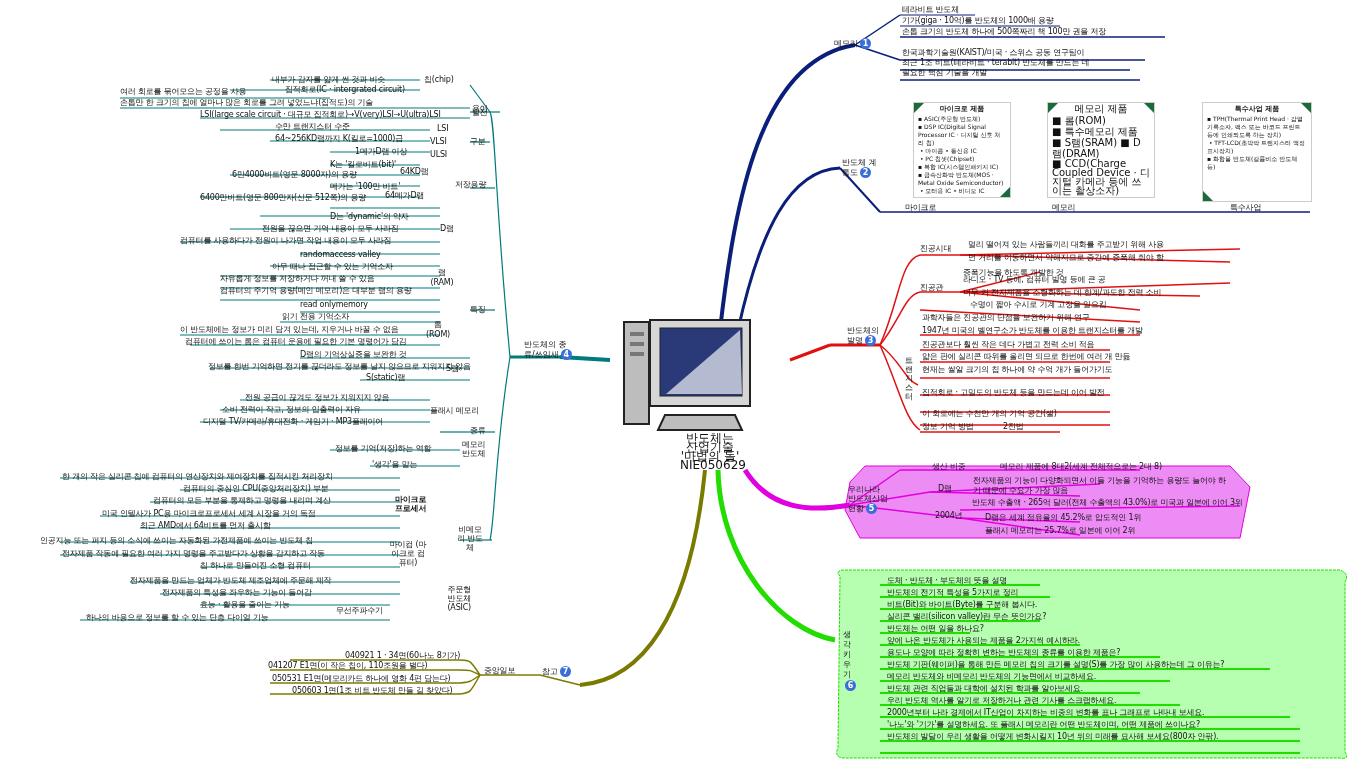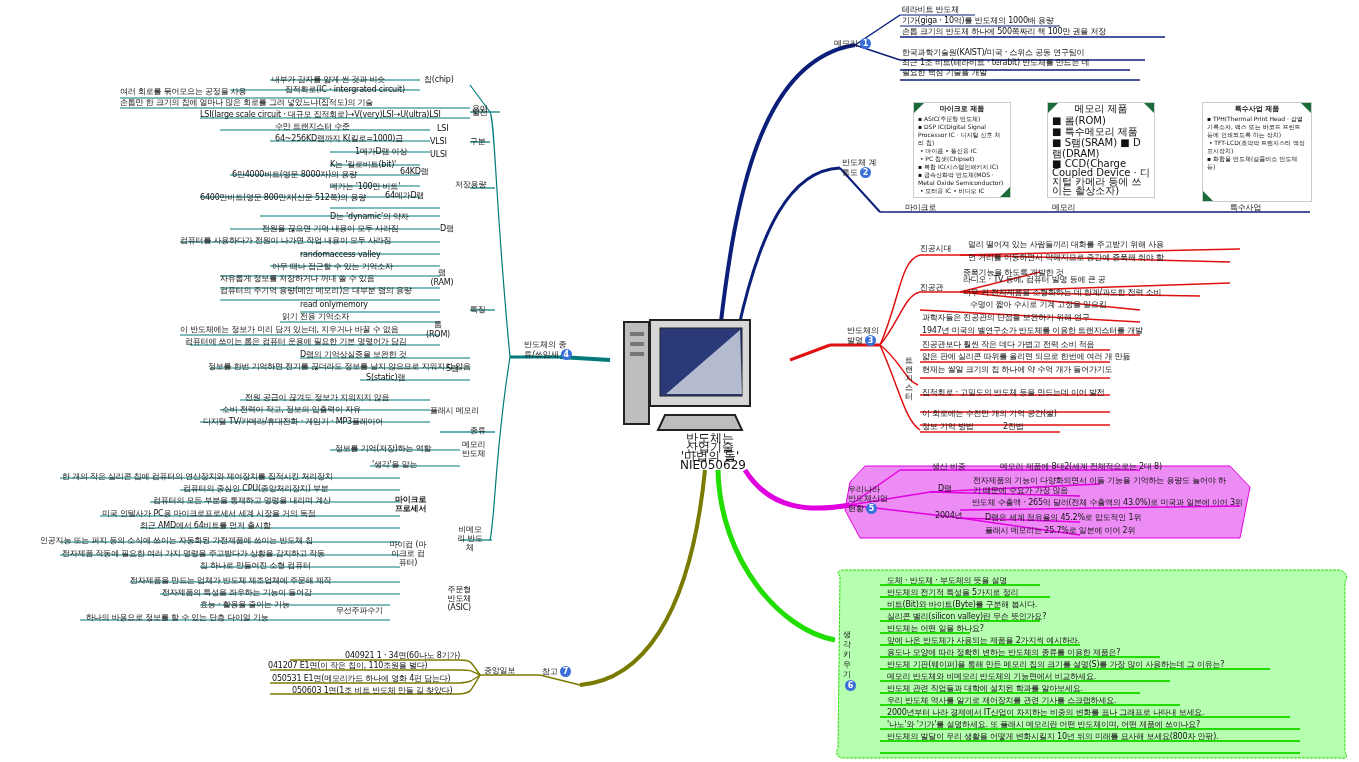--- a/index.html
+++ b/index.html
@@ -291,21 +291,21 @@
 <div class="t" style="left:887px;top:576px;">도체 · 반도체 · 부도체의 뜻을 설명</div>
 <div class="t" style="left:887px;top:588px;">반도체의 전기적 특성을 5가지로 정리</div>
 <div class="t" style="left:887px;top:600px;">비트(Bit)와 바이트(Byte)를 구분해 봅시다.</div>
 <div class="t" style="left:887px;top:612px;">실리콘 밸리(silicon valley)란 무슨 뜻인가요?</div>
 <div class="t" style="left:887px;top:624px;">반도체는 어떤 일을 하나요?</div>
 <div class="t" style="left:887px;top:636px;">앞에 나온 반도체가 사용되는 제품을 2가지씩 예시하라.</div>
 <div class="t" style="left:887px;top:648px;">용도나 모양에 따라 정확히 변하는 반도체의 종류를 이용한 제품은?</div>
 <div class="t" style="left:887px;top:660px;">반도체 기판(웨이퍼)을 통해 만든 메모리 칩의 크기를 설명(S)를 가장 많이 사용하는데 그 이유는?</div>
 <div class="t" style="left:887px;top:672px;">메모리 반도체와 비메모리 반도체의 기능면에서 비교하세요.</div>
 <div class="t" style="left:887px;top:684px;">반도체 관련 직업들과 대학에 설치된 학과를 알아보세요.</div>
-<div class="t" style="left:887px;top:696px;">우리 반도체 역사를 알기로 제어장치를 관련 기사를 스크랩하세요.</div>
+<div class="t" style="left:887px;top:696px;">우리 반도체 역사를 알기로 저장하거나 관련 기사를 스크랩하세요.</div>
 <div class="t" style="left:887px;top:708px;">2000년부터 나라 경제에서 IT산업이 차지하는 비중의 변화를 표나 그래프로 나타내 보세요.</div>
 <div class="t" style="left:887px;top:720px;">'나노'와 '기가'를 설명하세요. 또 플래시 메모리란 어떤 반도체이며, 어떤 제품에 쓰이나요?</div>
 <div class="t" style="left:887px;top:732px;">반도체의 발달이 우리 생활을 어떻게 변화시킬지 10년 뒤의 미래를 묘사해 보세요(800자 안팎).</div>
 
 <div class="br" style="left:542px;top:666px;">
   <span>참고</span><span class="num">7</span>
 </div>
 <div class="t" style="left:484px;top:666px;">중앙일보</div>
 <div class="t" style="left:345px;top:651px;">040921 1 · 34면(60나노 8기가)</div>
 <div class="t" style="left:268px;top:661px;">041207 E1면(이 작은 칩이, 110조원을 벌다)</div>

